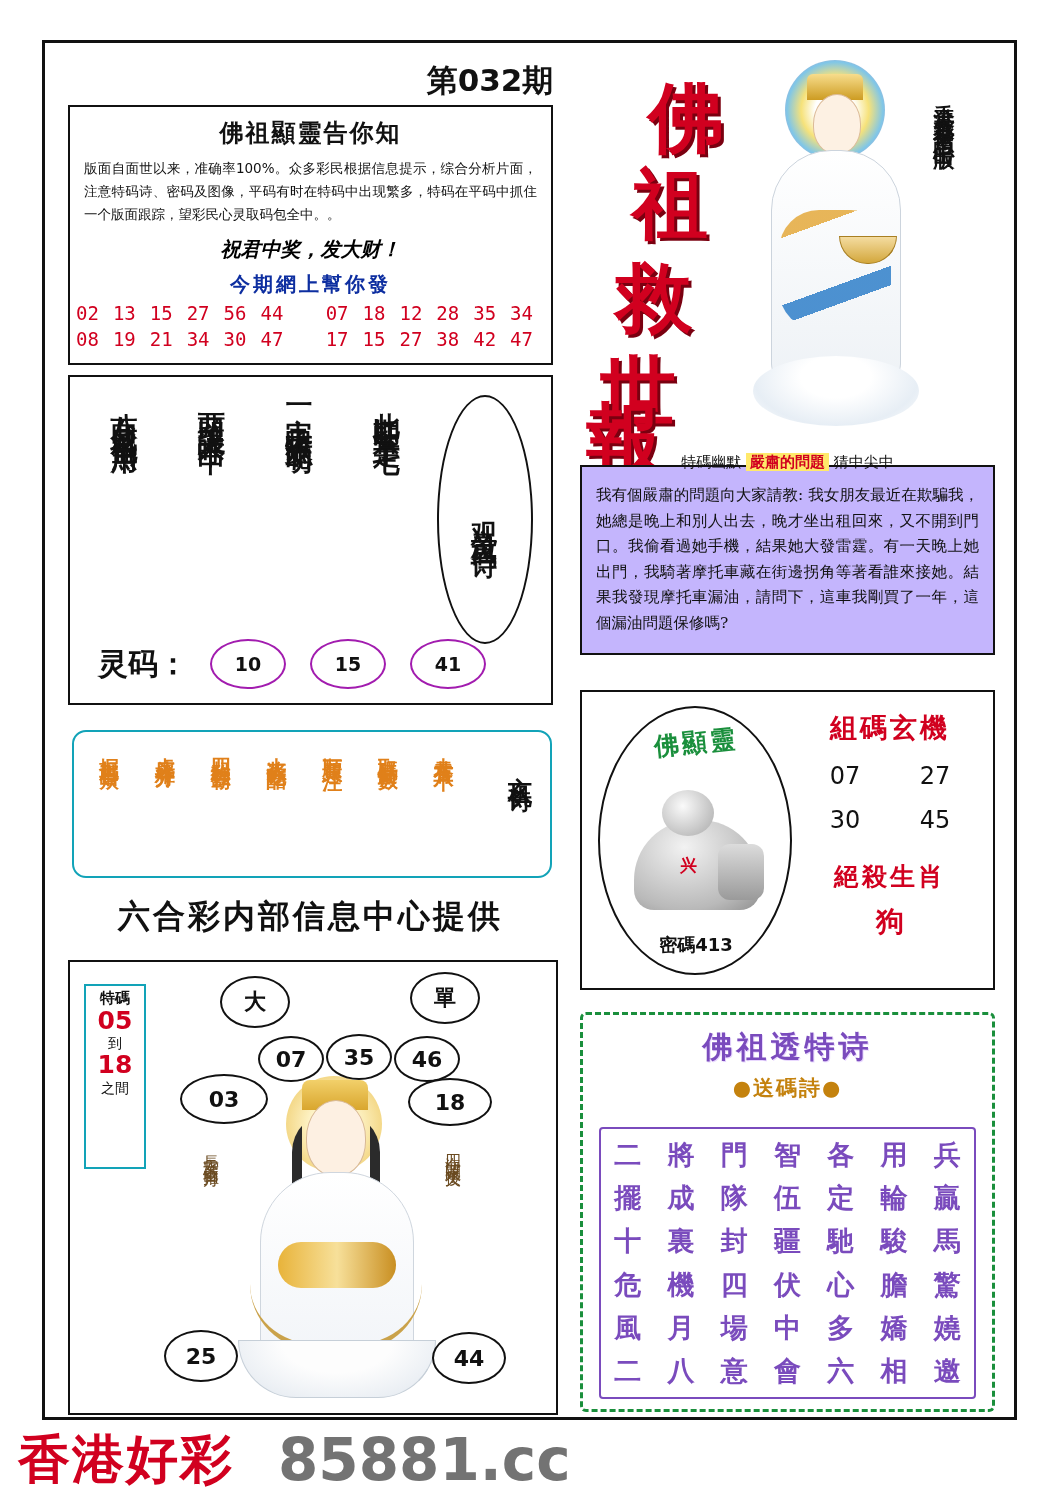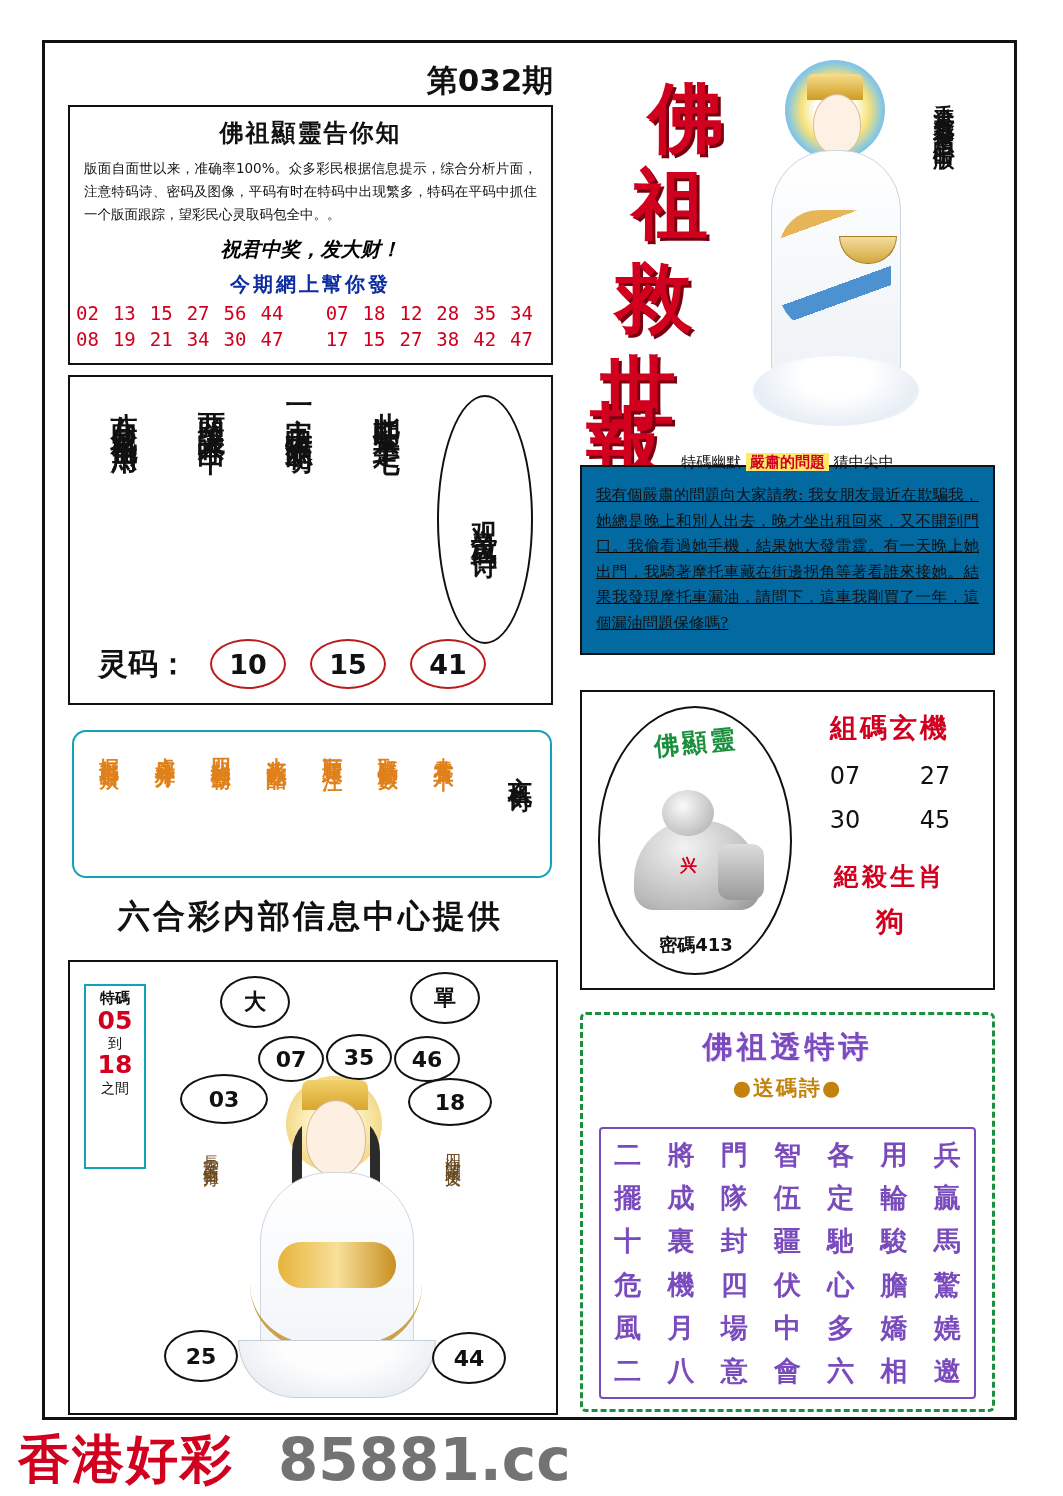--- a/index.html
+++ b/index.html
@@ -20,21 +20,21 @@
   .numrow .g{display:flex;gap:14px;}
 
   
   .guanyin{position:absolute;left:68px;top:375px;width:485px;height:330px;border:2px solid #111;box-sizing:border-box;background:#fff;}
   .vcols{position:absolute;left:10px;top:14px;width:350px;height:250px;display:flex;flex-direction:row-reverse;justify-content:space-around;}
   .vcol{writing-mode:vertical-rl;text-orientation:upright;font-size:27px;line-height:1.35;letter-spacing:6px;color:#111;font-family:"DejaVu Serif","Liberation Serif",serif;font-weight:bold;}
   .ellipse-title{position:absolute;right:18px;top:18px;width:92px;height:245px;border:2px solid #111;border-radius:50%/50%;display:flex;align-items:center;justify-content:center;}
   .ellipse-title span{writing-mode:vertical-rl;text-orientation:upright;font-size:26px;letter-spacing:8px;font-weight:bold;color:#111;font-family:"DejaVu Serif",serif;}
   .lingma{position:absolute;left:0;bottom:14px;width:100%;display:flex;align-items:center;justify-content:flex-start;padding-left:28px;box-sizing:border-box;}
   .lingma .lbl{font-size:30px;font-weight:bold;color:#111;margin-right:10px;}
-  .lingma .ov{width:72px;height:46px;border:2px solid #b91c1c;border-radius:50%;display:flex;align-items:center;justify-content:center;font-size:27px;font-weight:bold;margin:0 12px;color:#111;font-family:"DejaVu Sans",sans-serif;}
+  .lingma .ov{width:72px;height:46px;border:2px solid #a21caf;border-radius:50%;display:flex;align-items:center;justify-content:center;font-size:19px;font-weight:bold;margin:0 12px;color:#111;font-family:"DejaVu Sans",sans-serif;}
 
   
   .xuanji{position:absolute;left:72px;top:730px;width:480px;height:148px;border:2px solid #12a3b8;border-radius:14px;box-sizing:border-box;background:#fff;}
   .xcols{position:absolute;left:8px;top:10px;width:390px;height:126px;display:flex;flex-direction:row-reverse;justify-content:space-around;}
   .xcol{writing-mode:vertical-rl;text-orientation:upright;font-size:20px;line-height:1.3;letter-spacing:3px;color:#e0801a;font-weight:bold;font-family:"DejaVu Serif",serif;}
   .xtitle{position:absolute;right:14px;top:26px;writing-mode:vertical-rl;text-orientation:upright;font-size:24px;letter-spacing:5px;font-weight:bold;color:#111;}
 
   .centerline{position:absolute;left:68px;top:895px;width:485px;text-align:center;font-size:32px;font-weight:bold;color:#111;letter-spacing:3px;font-family:"DejaVu Sans",sans-serif;}
 
   
@@ -72,21 +72,21 @@
   .gy2{position:absolute;left:735px;top:60px;width:200px;height:390px;}
   .gy2 .halo{position:absolute;left:50px;top:0;width:100px;height:100px;border-radius:50%;background:radial-gradient(circle,#ffffff 28%,#f6e27a 48%,#7fc6e8 68%,#e88fb0 88%,#ffffff 100%);}
   .gy2 .crown{position:absolute;left:72px;top:14px;width:56px;height:26px;background:linear-gradient(#f7dd8c,#cd9c22);border-radius:6px 6px 0 0;}
   .gy2 .head{position:absolute;left:78px;top:34px;width:46px;height:58px;border-radius:50% 50% 45% 45%;background:#fdf1e3;border:1px solid #dcbb98;}
   .gy2 .robe{position:absolute;left:36px;top:90px;width:128px;height:230px;background:linear-gradient(#ffffff,#eef2f6);border-radius:60px 60px 18px 18px;border:1px solid #ccd4dd;}
   .gy2 .sash{position:absolute;left:44px;top:150px;width:112px;height:120px;background:linear-gradient(160deg,#e4a93c 0 18%,transparent 18% 60%,#2f7fc9 60% 72%,transparent 72%);border-radius:40px;opacity:.85;}
   .gy2 .bowl{position:absolute;left:104px;top:176px;width:56px;height:26px;background:linear-gradient(#f4dca0,#d3a73c);border-radius:0 0 28px 28px;border:1px solid #a87f22;}
   .gy2 .cloud{position:absolute;left:18px;top:296px;width:166px;height:70px;background:radial-gradient(ellipse at 50% 30%,#ffffff 30%,#e7eef5 70%,#ffffff 100%);border-radius:50%;}
 
   
-  .humor{position:absolute;left:580px;top:465px;width:415px;height:190px;border:2px solid #111;box-sizing:border-box;background:#0369a1;text-decoration:underline;}
+  .humor{position:absolute;left:580px;top:465px;width:415px;height:190px;border:2px solid #111;box-sizing:border-box;background:#c4b5fd;}
   .humor-head{position:absolute;left:0;top:-14px;width:100%;text-align:center;font-size:15px;color:#111;background:transparent;}
   .humor-head .hl{color:#111;}
   .humor-head .red{color:#d1001f;background:#ffe96b;padding:0 4px;font-weight:bold;}
   .humor-body{font-size:15.5px;line-height:1.65;padding:16px 14px 0 14px;color:#111;text-align:justify;font-family:"DejaVu Serif",serif;}
 
   
   .zuma{position:absolute;left:580px;top:690px;width:415px;height:300px;border:2px solid #111;box-sizing:border-box;background:#fff;}
   .zm-ellipse{position:absolute;left:16px;top:14px;width:190px;height:265px;border:2px solid #111;border-radius:50%;overflow:hidden;background:#fff;}
   .zm-title{position:absolute;left:12px;top:18px;width:168px;text-align:center;font-size:25px;color:#1a8f3c;font-weight:bold;letter-spacing:3px;transform:rotate(-6deg);}
   .buddha{position:absolute;left:22px;top:78px;width:150px;height:130px;}

